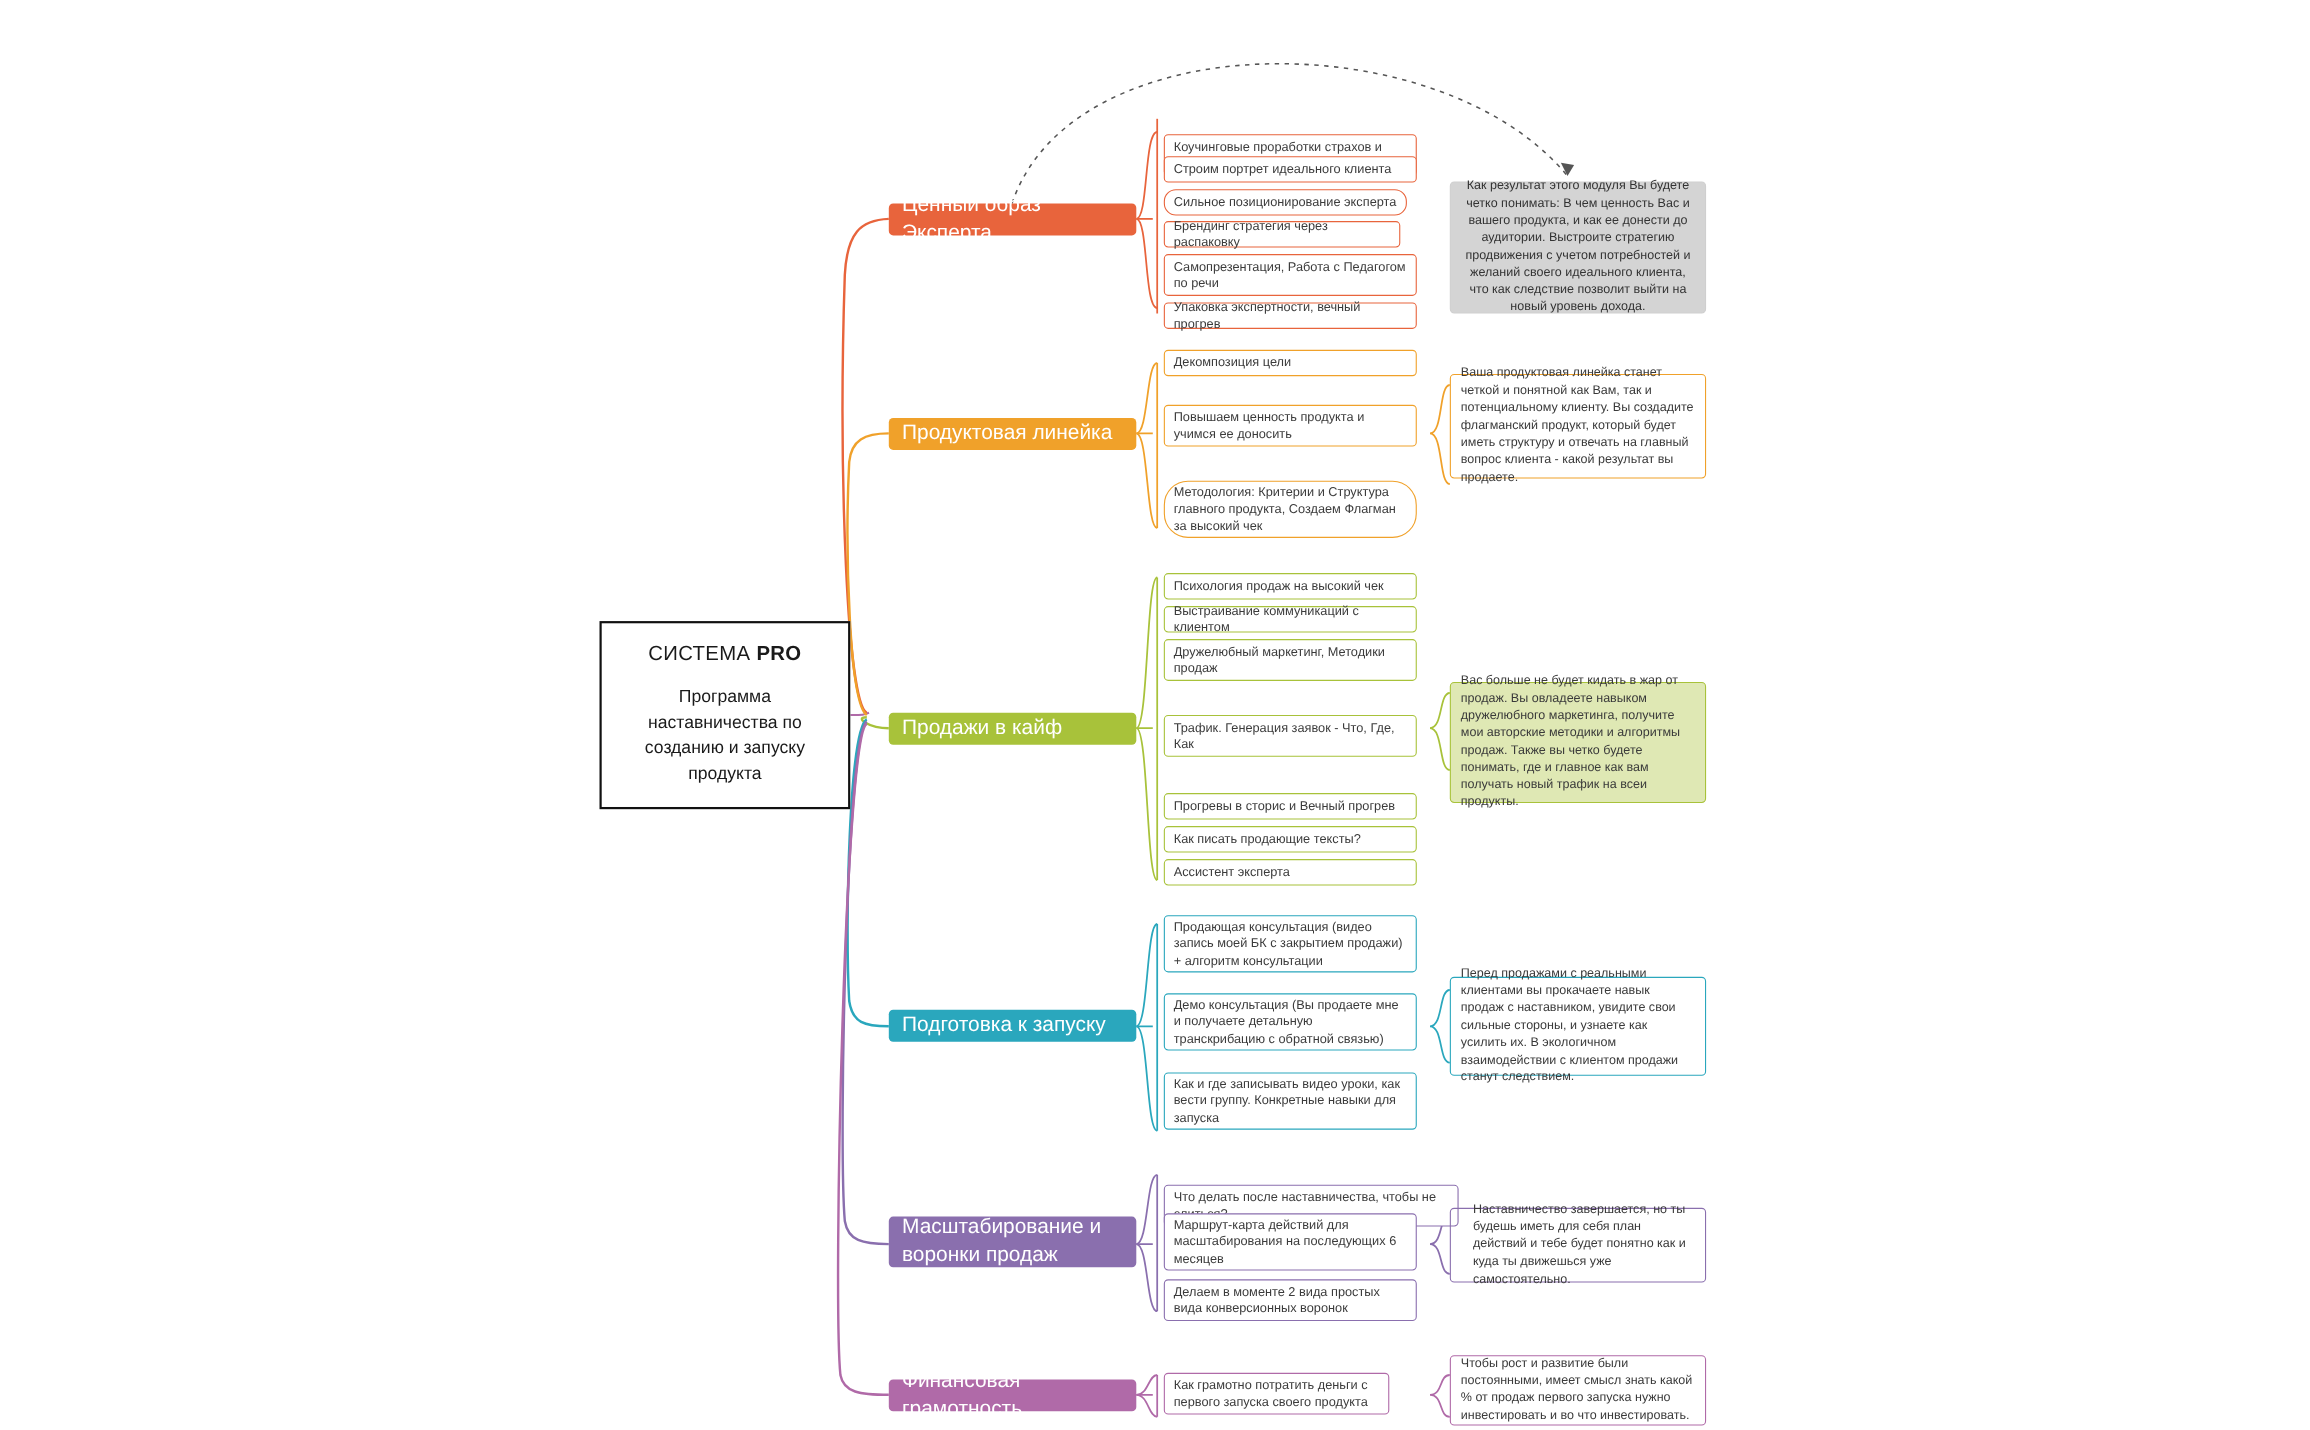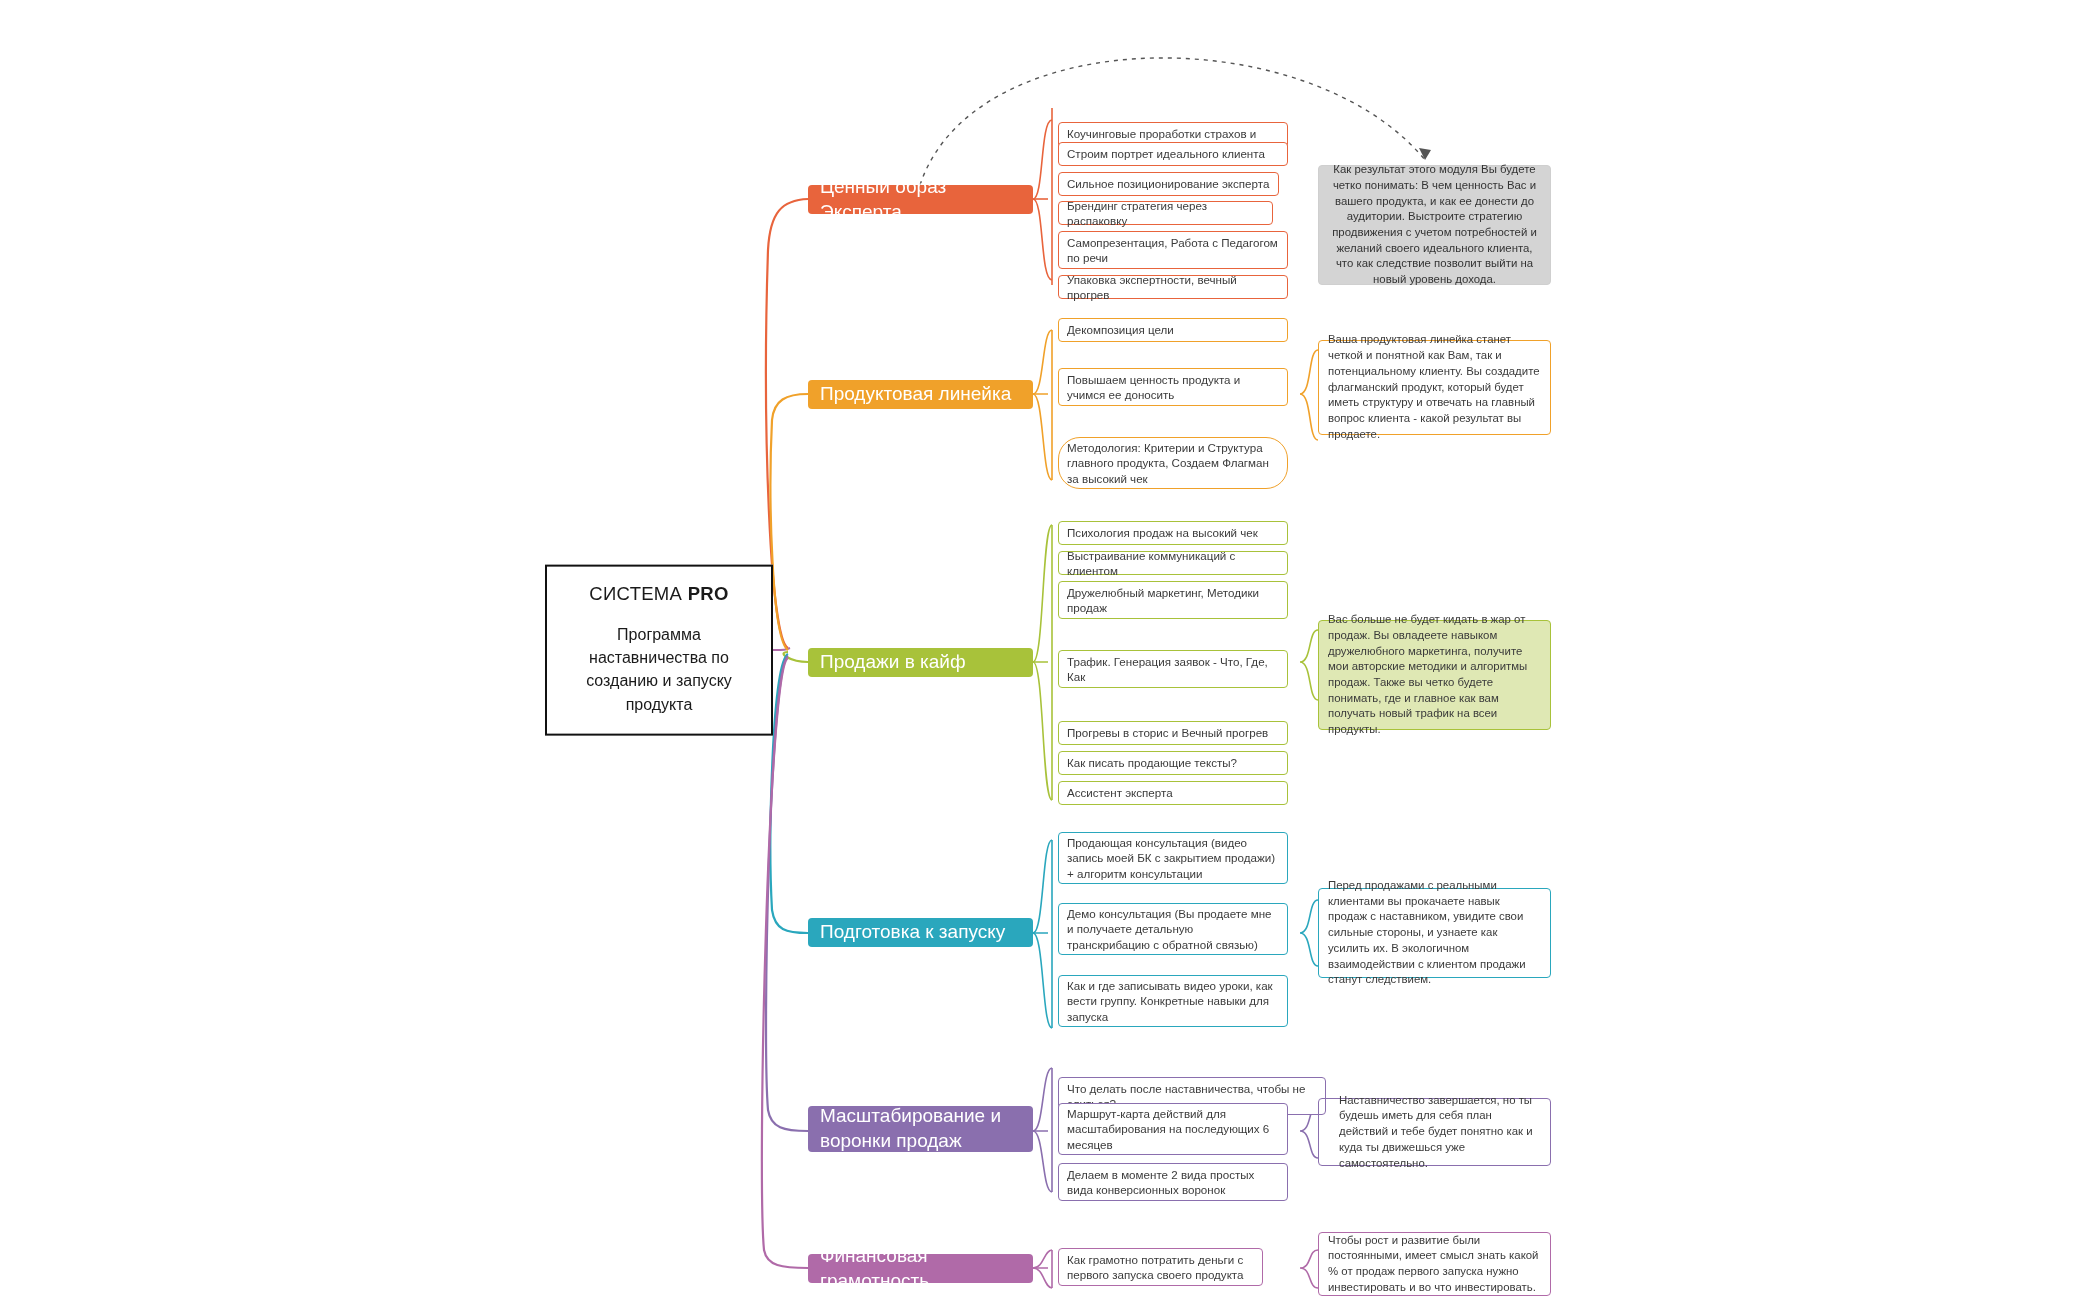--- a/index.html
+++ b/index.html
@@ -141,21 +141,21 @@
   <div class="branch" style="left:808px;top:185px;width:225px;height:29px;background:#e8643c;">
     <span>Ценный образ Эксперта</span>
   </div>
 
   <div class="leaf" style="left:1058px;top:98px;width:230px;height:38px;border-color:#e8643c;margin-top:24px;">
     <span>Коучинговые проработки страхов и убеждений</span>
     </div>
   <div class="leaf" style="left:1058px;top:142px;width:230px;height:24px;border-color:#e8643c;">
     <span>Строим портрет идеального клиента</span>
     </div>
-  <div class="leaf" style="left:1058px;top:172px;width:221px;height:24px;border-color:#e8643c;">
+  <div class="leaf" style="left:1058px;top:172px;width:221px;height:24px;border-color:#e8643c;border-radius:11px;">
     <span>Сильное позиционирование эксперта</span>
     </div>
   <div class="leaf" style="left:1058px;top:201px;width:215px;height:24px;border-color:#e8643c;">
     <span>Брендинг стратегия через распаковку</span>
     </div>
   <div class="leaf" style="left:1058px;top:231px;width:230px;height:38px;border-color:#e8643c;">
     <span>Самопрезентация, Работа с Педагогом по речи</span>
     </div>
   <div class="leaf" style="left:1058px;top:275px;width:230px;height:24px;border-color:#e8643c;">
     <span>Упаковка экспертности, вечный прогрев</span>

